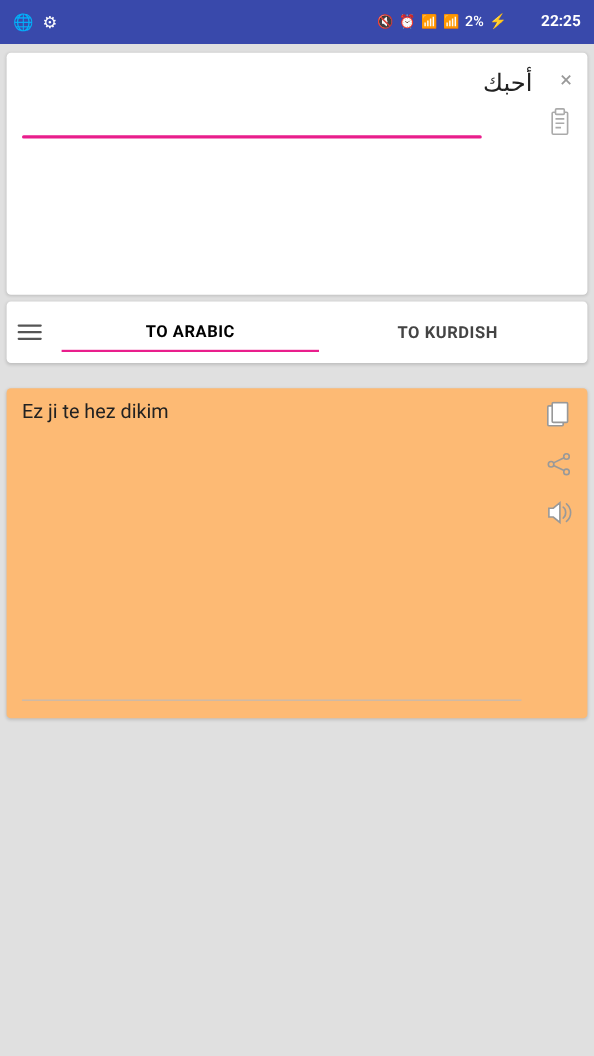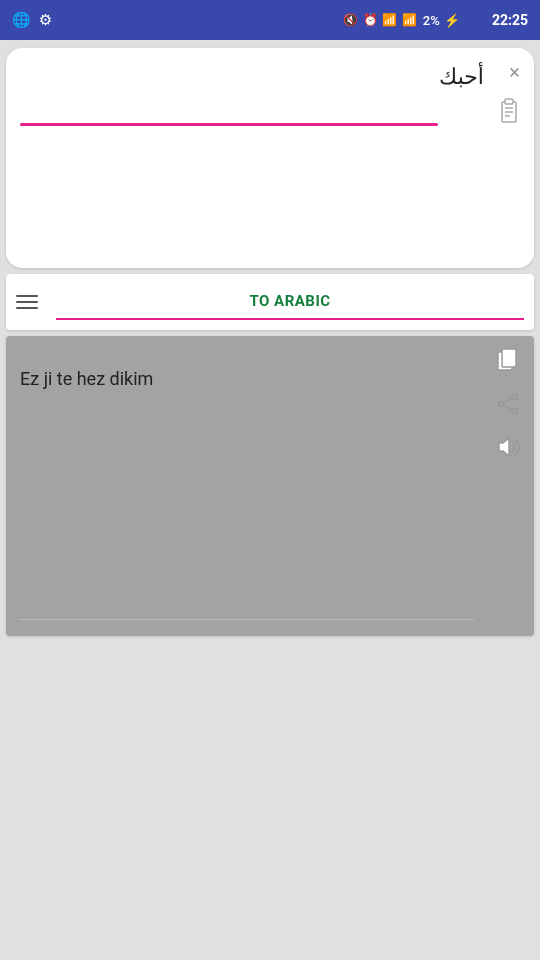--- a/index.html
+++ b/index.html
@@ -34,21 +34,21 @@
       align-items: center;
       gap: 5px;
       font-size: 13px;
       font-weight: 500;
     }
 
     
     .input-card {
       background: white;
       margin: 8px 6px 6px 6px;
-      border-radius: 16px;
+      border-radius: 4px;
       padding: 14px 50px 0 14px;
       position: relative;
       min-height: 220px;
       box-shadow: 0 1px 3px rgba(0,0,0,0.15);
     }
     .input-text {
       font-size: 22px;
       color: #222;
       direction: rtl;
       text-align: right;
@@ -109,30 +109,30 @@
       flex: 1;
       text-align: center;
       font-size: 15px;
       font-weight: 700;
       color: #444;
       letter-spacing: 0.5px;
       cursor: pointer;
       padding: 8px 0;
     }
     .tab.active {
-      color: #15803d;
+      color: #000000;
       border-bottom: 2px solid #e91e8c;
     }
 
     
     .output-card {
-      background: #a3a3a3;
-      margin: 6px 6px;
+      background: #fdba74;
+      margin: 23px 6px;
       border-radius: 4px;
-      padding: 29px 14px 14px 14px;
+      padding: 8px 14px 14px 14px;
       position: relative;
       min-height: 300px;
       box-shadow: 0 1px 3px rgba(0,0,0,0.15);
     }
     .output-text {
       font-size: 18px;
       color: #222;
       line-height: 1.5;
       max-width: 420px;
     }
@@ -195,20 +195,23 @@
 </div>
 
 <div class="tab-bar">
   <div class="menu-icon">
     <span></span>
     <span></span>
     <span></span>
   </div>
   <div class="tab active">
     <span>TO ARABIC</span>
+  </div>
+  <div class="tab">
+    <span>TO KURDISH</span>
   </div>
 </div>
 
 <div class="output-card">
   <div class="output-text">Ez ji te hez dikim</div>
   <div class="output-actions">
 
     <div class="action-icon">
       <svg width="22" height="24" viewBox="0 0 22 24" fill="none" xmlns="http://www.w3.org/2000/svg">
         <rect x="1" y="4" width="14" height="18" rx="1" stroke="#999" stroke-width="1.5" fill="white"></rect>

